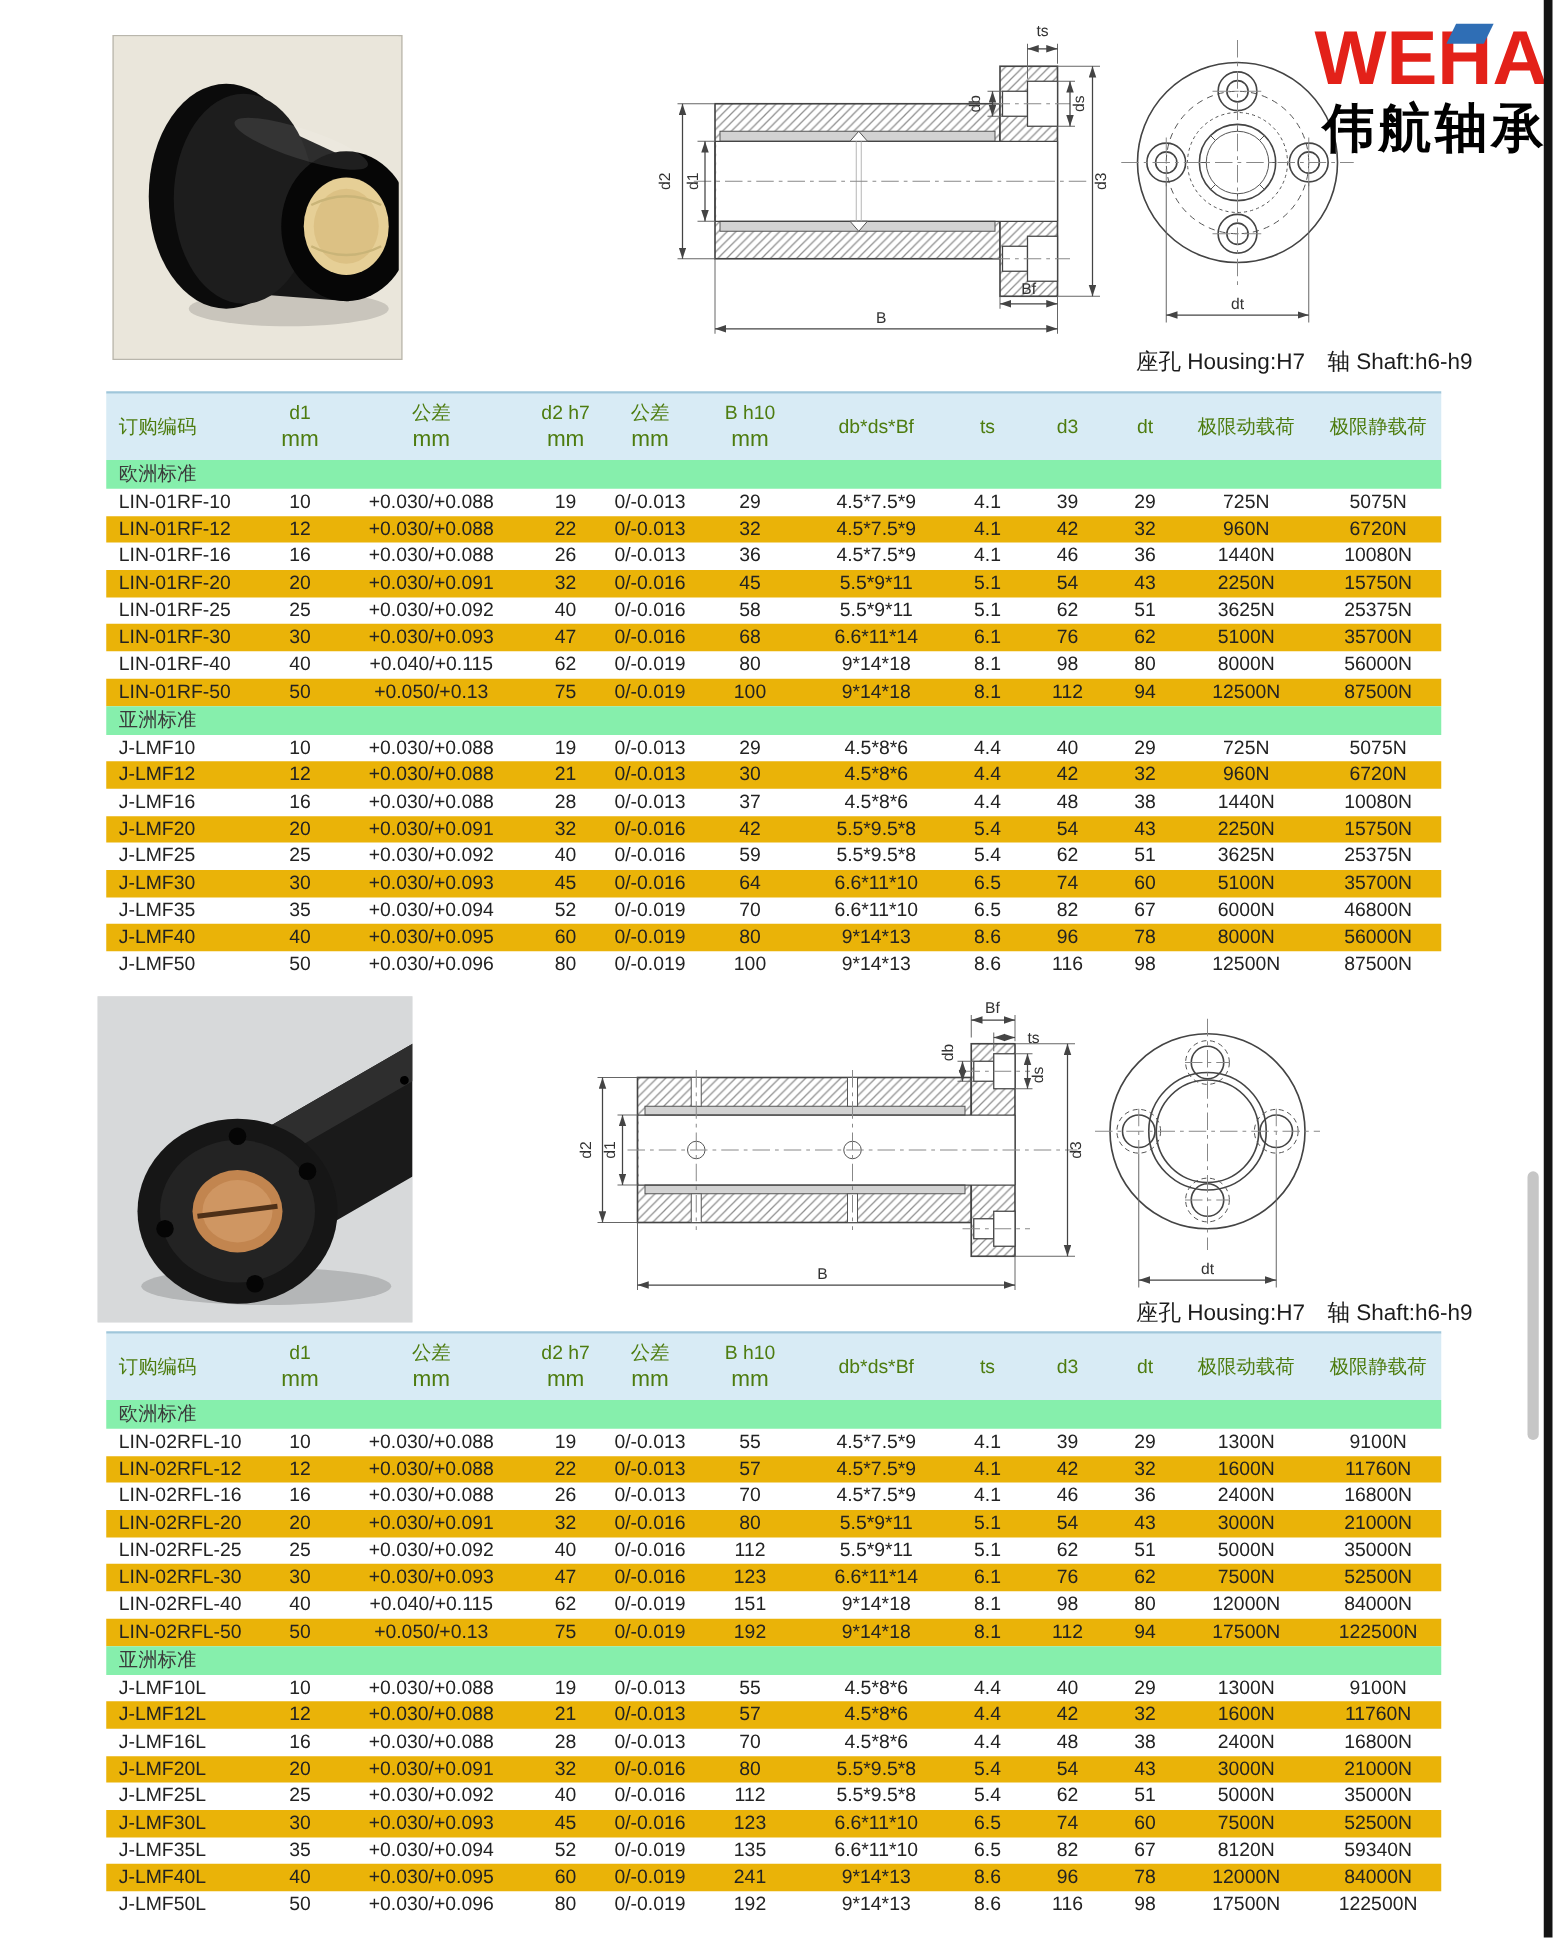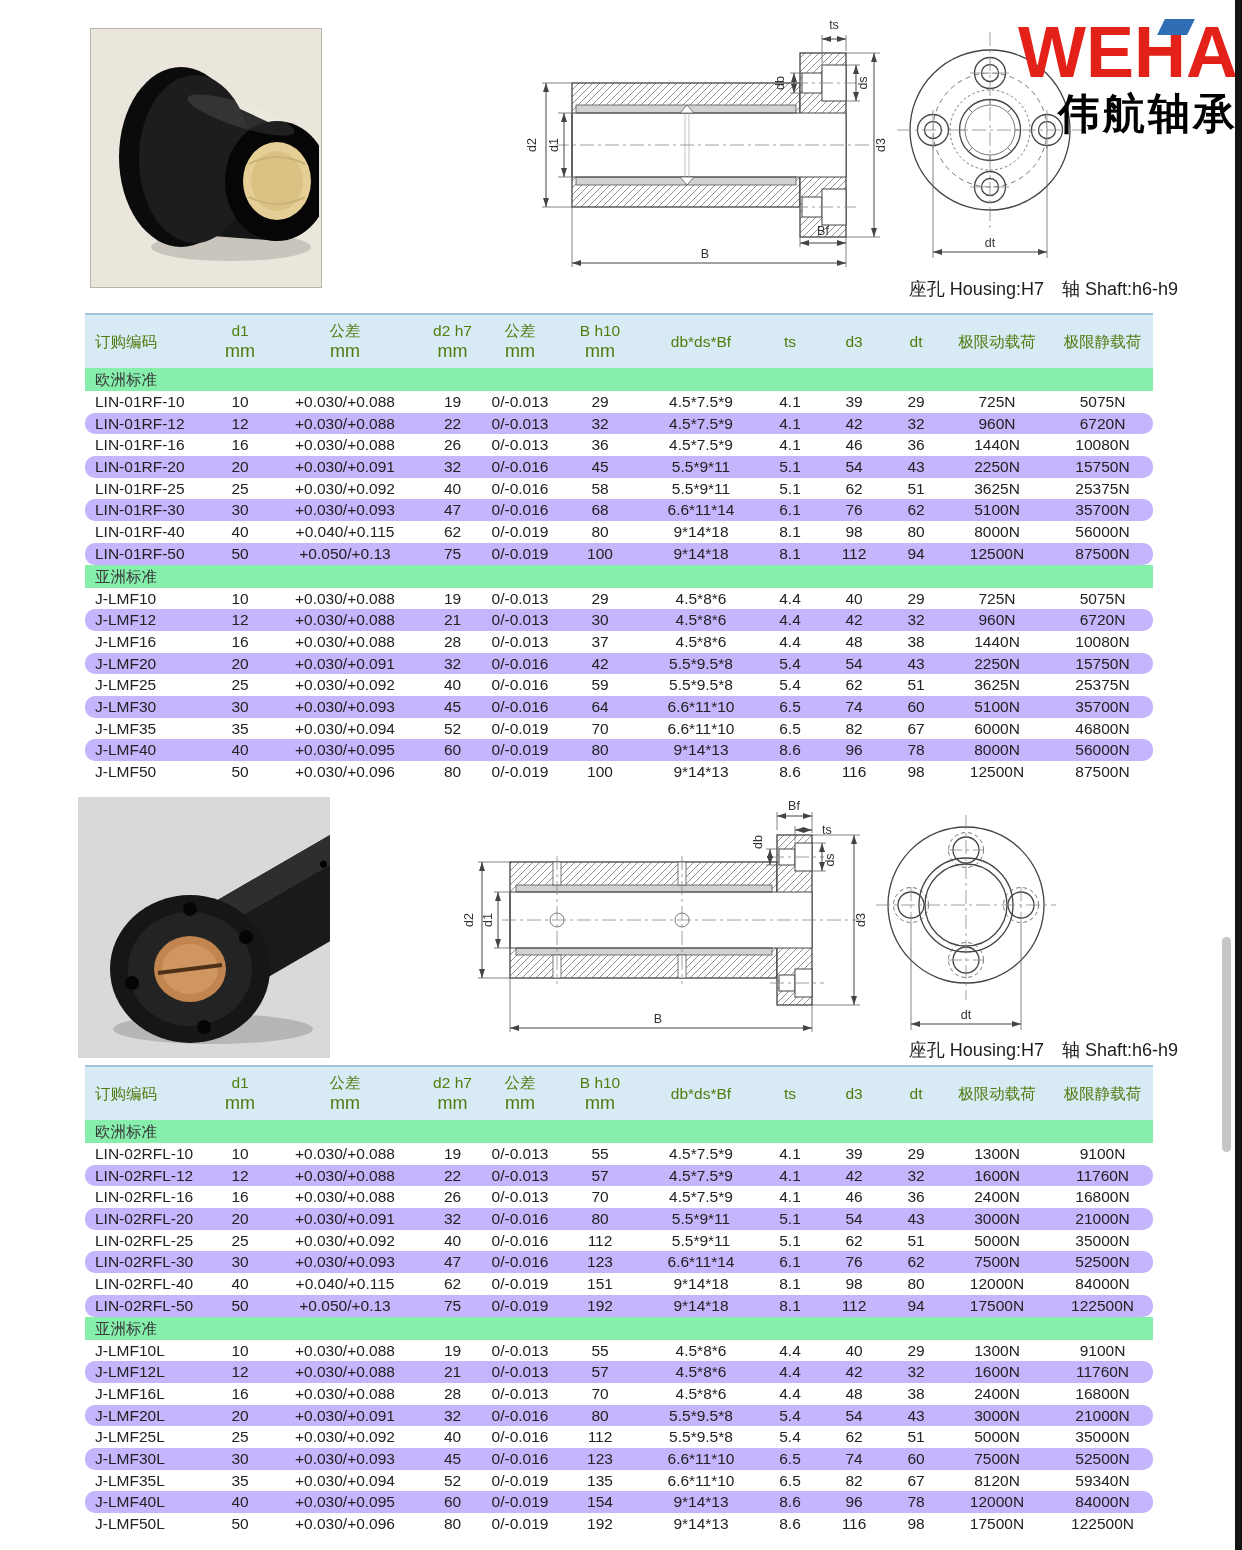--- a/index.html
+++ b/index.html
@@ -6,21 +6,21 @@
   body{width:1242px;height:1550px;position:relative;overflow:hidden;background:#ffffff;
        font-family:"Liberation Sans","DejaVu Sans",sans-serif;}
   .abs{position:absolute;}
 
   
   #right-edge{right:0;top:0;width:7px;height:1550px;background:#141414;}
   #scroll-thumb{left:1222px;top:937px;width:9px;height:215px;background:#c6c6c6;border-radius:5px;}
 
   
   #logo{left:1000px;top:16px;width:238px;text-align:right;line-height:1;}
-  .weha{font-size:72px;font-weight:900;color:#e32119;letter-spacing:0px;position:relative;display:inline-block;}
+  .weha{font-size:61px;font-weight:900;color:#e32119;letter-spacing:0px;position:relative;display:inline-block;}
   .blue-flag{position:absolute;right:47px;top:3px;width:30px;height:16px;background:#2f6eb5;transform:skewX(-26deg);}
   .weha-cn{font-size:42px;font-weight:900;color:#000000;letter-spacing:3px;margin-top:5px;}
 
   
   .photo{overflow:hidden;}
   #photo1{left:90px;top:28px;width:230px;height:258px;border:1px solid #b9b6ac;background:#eae6db;}
   #photo2{left:78px;top:797px;width:252px;height:261px;background:#d7d9da;}
 
   
   .note{font-size:18px;color:#1c1c1c;}
@@ -30,21 +30,21 @@
 
   
   .tbl{left:85px;width:1068px;color:#222;border-top:2px solid #9fc6da;}
   #table1{top:313px;} #table2{top:1065px;}
   .t-header{display:flex;height:53px;background:#d8ebf5;align-items:center;}
   .hcell{display:flex;flex-direction:column;justify-content:center;text-align:center;
          font-size:15.5px;color:#4d7c0f;line-height:1.25;box-sizing:border-box;}
   .hcell .hu{font-size:18px;}
   .t-section{height:23px;line-height:23px;background:#86efac;padding-left:10px;font-size:15.5px;color:#3a3a3a;}
   .t-row{display:flex;height:21.7px;line-height:21.7px;font-size:15.5px;}
-  .t-row.alt{background:#c4b5fd;border-radius:10px;}
+  .t-row.alt{background:#eab308;}
   .cell{text-align:center;white-space:nowrap;box-sizing:border-box;}
   .c0{width:130px;text-align:left;padding-left:10px;}
   .c1{width:50px;} .c2{width:160px;} .c3{width:55px;justify-content:flex-end;} .c4{width:80px;} .c5{width:80px;}
   .c6{width:122px;} .c7{width:56px;} .c8{width:72px;} .c9{width:52px;} .c10{width:110px;} .c11{width:101px;}
 
   
   .oln{fill:none;stroke:#444;stroke-width:1.3;}
   .thin{fill:none;stroke:#555;stroke-width:0.8;}
   .dim{stroke:#444;stroke-width:1;fill:none;}
   .ext{stroke:#666;stroke-width:0.8;}
@@ -844,21 +844,21 @@
       <div class="cell c9">67</div>
       <div class="cell c10">8120N</div>
       <div class="cell c11">59340N</div>
     </div>
     <div class="t-row alt">
       <div class="cell c0">J-LMF40L</div>
       <div class="cell c1">40</div>
       <div class="cell c2">+0.030/+0.095</div>
       <div class="cell c3">60</div>
       <div class="cell c4">0/-0.019</div>
-      <div class="cell c5">154</div>
+      <div class="cell c5">241</div>
       <div class="cell c6">9*14*13</div>
       <div class="cell c7">8.6</div>
       <div class="cell c8">96</div>
       <div class="cell c9">78</div>
       <div class="cell c10">12000N</div>
       <div class="cell c11">84000N</div>
     </div>
     <div class="t-row">
       <div class="cell c0">J-LMF50L</div>
       <div class="cell c1">50</div>

